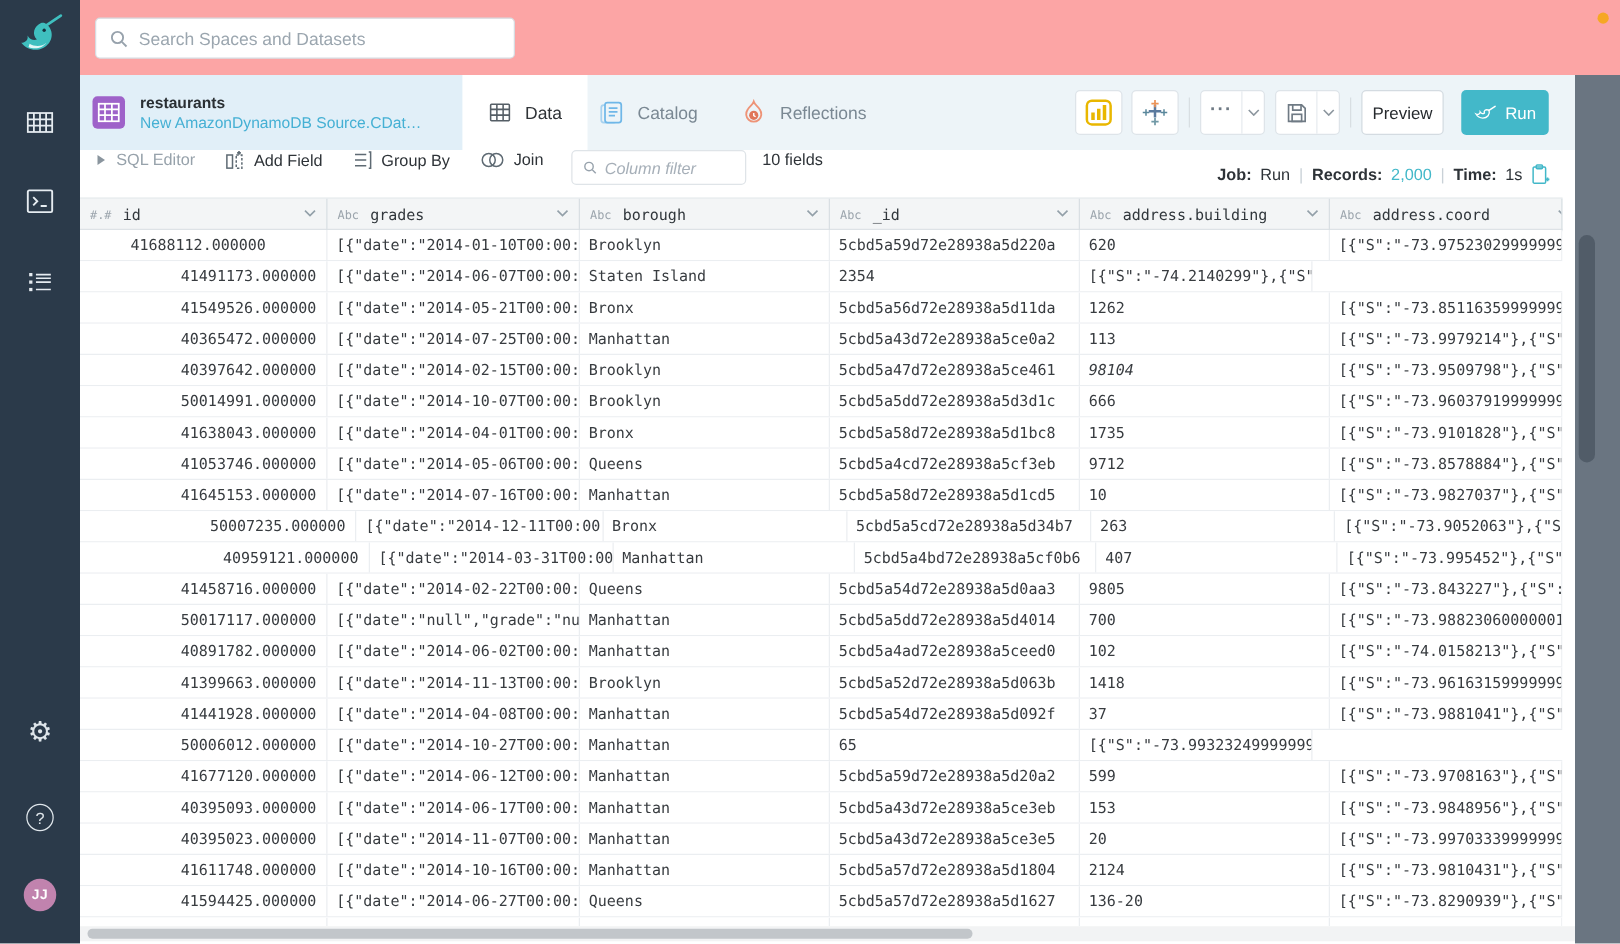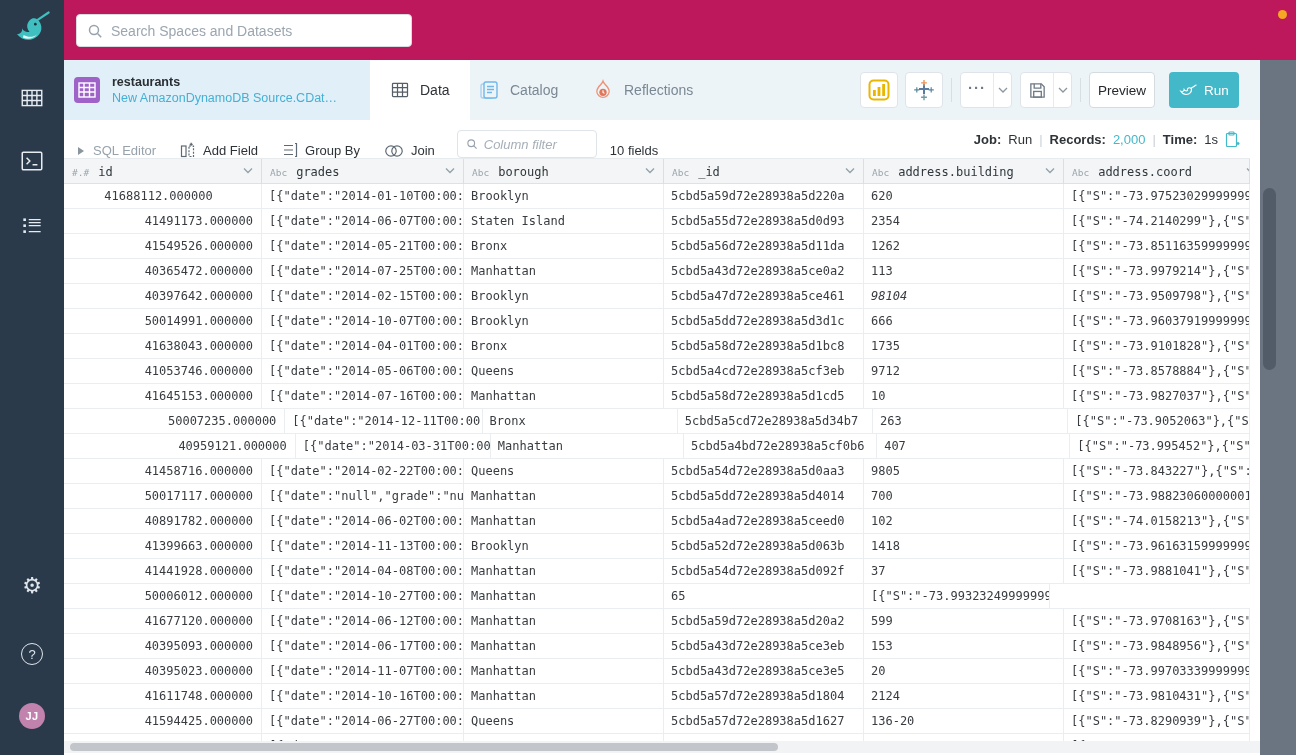--- a/index.html
+++ b/index.html
@@ -10,21 +10,21 @@
   .sidebar { position:absolute; left:0; top:0; width:64px; height:755px; background:#2B3A4A; z-index:5; }
   .side-icon { position:absolute; left:0; width:64px; display:flex; justify-content:center; align-items:center; height:32px; cursor:pointer; }
   .logo { top:8px; height:44px; }
   .avatar { width:26px; height:26px; border-radius:50%; background:#C183AE; color:#fff; font-size:11px; font-weight:bold;
             display:flex; align-items:center; justify-content:center; letter-spacing:.5px; }
   .help-circle { width:22px; height:22px; border:1.6px solid #DFE6EB; border-radius:50%; color:#DFE6EB;
                  font-size:13px; display:flex; align-items:center; justify-content:center; }
   .gear-glyph { font-size:22px; color:#DFE6EB; line-height:1; }
 
   
-  .topbar { position:absolute; left:64px; top:0; width:1232px; height:60px; background:#be185d; }
+  .topbar { position:absolute; left:64px; top:0; width:1232px; height:60px; background:#fca5a5; }
   .search-box { position:absolute; left:12px; top:14px; width:336px; height:33px; border:1px solid #D6DCE1; border-radius:4px;
                 background:#fff; display:flex; align-items:center; padding:0 10px; gap:8px; }
   .search-box input { border:none; outline:none; flex:1; font-size:14px; color:#333; font-family:"Liberation Sans",sans-serif; }
   .search-box input::placeholder { color:#9BA6AF; }
   .notif-dot { position:absolute; right:9px; top:10px; width:9px; height:9px; border-radius:50%; background:#F6A723; }
 
   
   .tabbar { position:absolute; left:64px; top:60px; width:1232px; height:60px; background:#EDF4F8; }
   .dataset-tab { position:absolute; left:0; top:0; width:306px; height:60px; background:#E1EFF8; display:flex; align-items:center;
                  padding-left:9px; gap:11px; cursor:pointer; }
@@ -42,21 +42,21 @@
   .split-main { width:32px; display:flex; align-items:center; justify-content:center; color:#6F7A84; }
   .split-chev { width:18px; display:flex; align-items:center; justify-content:center; border-left:1px solid #E7EBEF; }
   .vdivider { width:1px; height:24px; background:#D8DEE2; margin:0 8px; }
   .ellipsis-glyph { font-size:15px; font-weight:bold; color:#6F7A84; letter-spacing:1px; line-height:1; padding-bottom:6px; }
   .preview-btn { height:36px; width:66px; border:1px solid #D4DBE1; border-radius:4px; background:#fff; font-size:13.5px;
                  color:#25292D; display:flex; align-items:center; justify-content:center; cursor:pointer; }
   .run-btn { height:36px; width:70px; border:none; border-radius:4px; background:#43B8C9; color:#fff; font-size:13.5px;
              display:flex; align-items:center; justify-content:center; gap:7px; cursor:pointer; }
 
   
-  .toolbar { position:absolute; left:64px; top:120px; width:1232px; height:38px; background:#fff; display:flex; align-items:flex-end; }
+  .toolbar { position:absolute; left:64px; top:120px; width:1232px; height:38px; background:#fff; display:flex; align-items:flex-start; }
   .tri-right { width:0; height:0; border-left:6px solid #8A959E; border-top:4.5px solid transparent; border-bottom:4.5px solid transparent; }
   .sql-editor { display:flex; align-items:center; gap:9px; color:#97A2AB; font-size:13px; margin-left:14px; cursor:pointer; }
   .tb-item { display:flex; align-items:center; gap:7px; font-size:13px; color:#2E3338; margin-left:24px; cursor:pointer; }
   .filter-box { margin-left:22px; width:140px; height:28px; border:1px solid #DFE4E8; border-radius:4px; display:flex;
                 align-items:center; padding:0 8px; gap:6px; }
   .filter-box input { border:none; outline:none; width:100%; font-size:13px; font-style:italic; color:#444; font-family:"Liberation Sans",sans-serif;}
   .filter-box input::placeholder { color:#A6AFB8; font-style:italic; }
   .fields-count { margin-left:13px; font-size:13px; color:#2E3338; }
   .job-status { position:absolute; right:56px; top:0; height:38px; display:flex; align-items:center; gap:7px; font-size:13px; color:#2E3338; }
   .job-status b { font-weight:bold; }
@@ -345,21 +345,20 @@
           <div class="td" style="width: 202px;">[{"date":"2014-01-10T00:00:00</div>
           <div class="td" style="width: 200px;">Brooklyn</div>
           <div class="td" style="width: 200px;">5cbd5a59d72e28938a5d220a</div>
           <div class="td" style="width: 200px;">620</div>
           <div class="td" style="width: 186px;">[{"S":"-73.97523029999999"},</div>
         </div>
         <div class="tr">
           <div class="td right" style="width: 198px;">41491173.000000</div>
           <div class="td" style="width: 202px;">[{"date":"2014-06-07T00:00:00</div>
           <div class="td" style="width: 200px;">Staten Island</div>
-          <div class="td" style="width: 200px;">5cbd5a55d72e28938a5d0d93</div>
           <div class="td" style="width: 200px;">2354</div>
           <div class="td" style="width: 186px;">[{"S":"-74.2140299"},{"S":"40</div>
         </div>
         <div class="tr">
           <div class="td right" style="width: 198px;">41549526.000000</div>
           <div class="td" style="width: 202px;">[{"date":"2014-05-21T00:00:00</div>
           <div class="td" style="width: 200px;">Bronx</div>
           <div class="td" style="width: 200px;">5cbd5a56d72e28938a5d11da</div>
           <div class="td" style="width: 200px;">1262</div>
           <div class="td" style="width: 186px;">[{"S":"-73.85116359999999"},</div>

